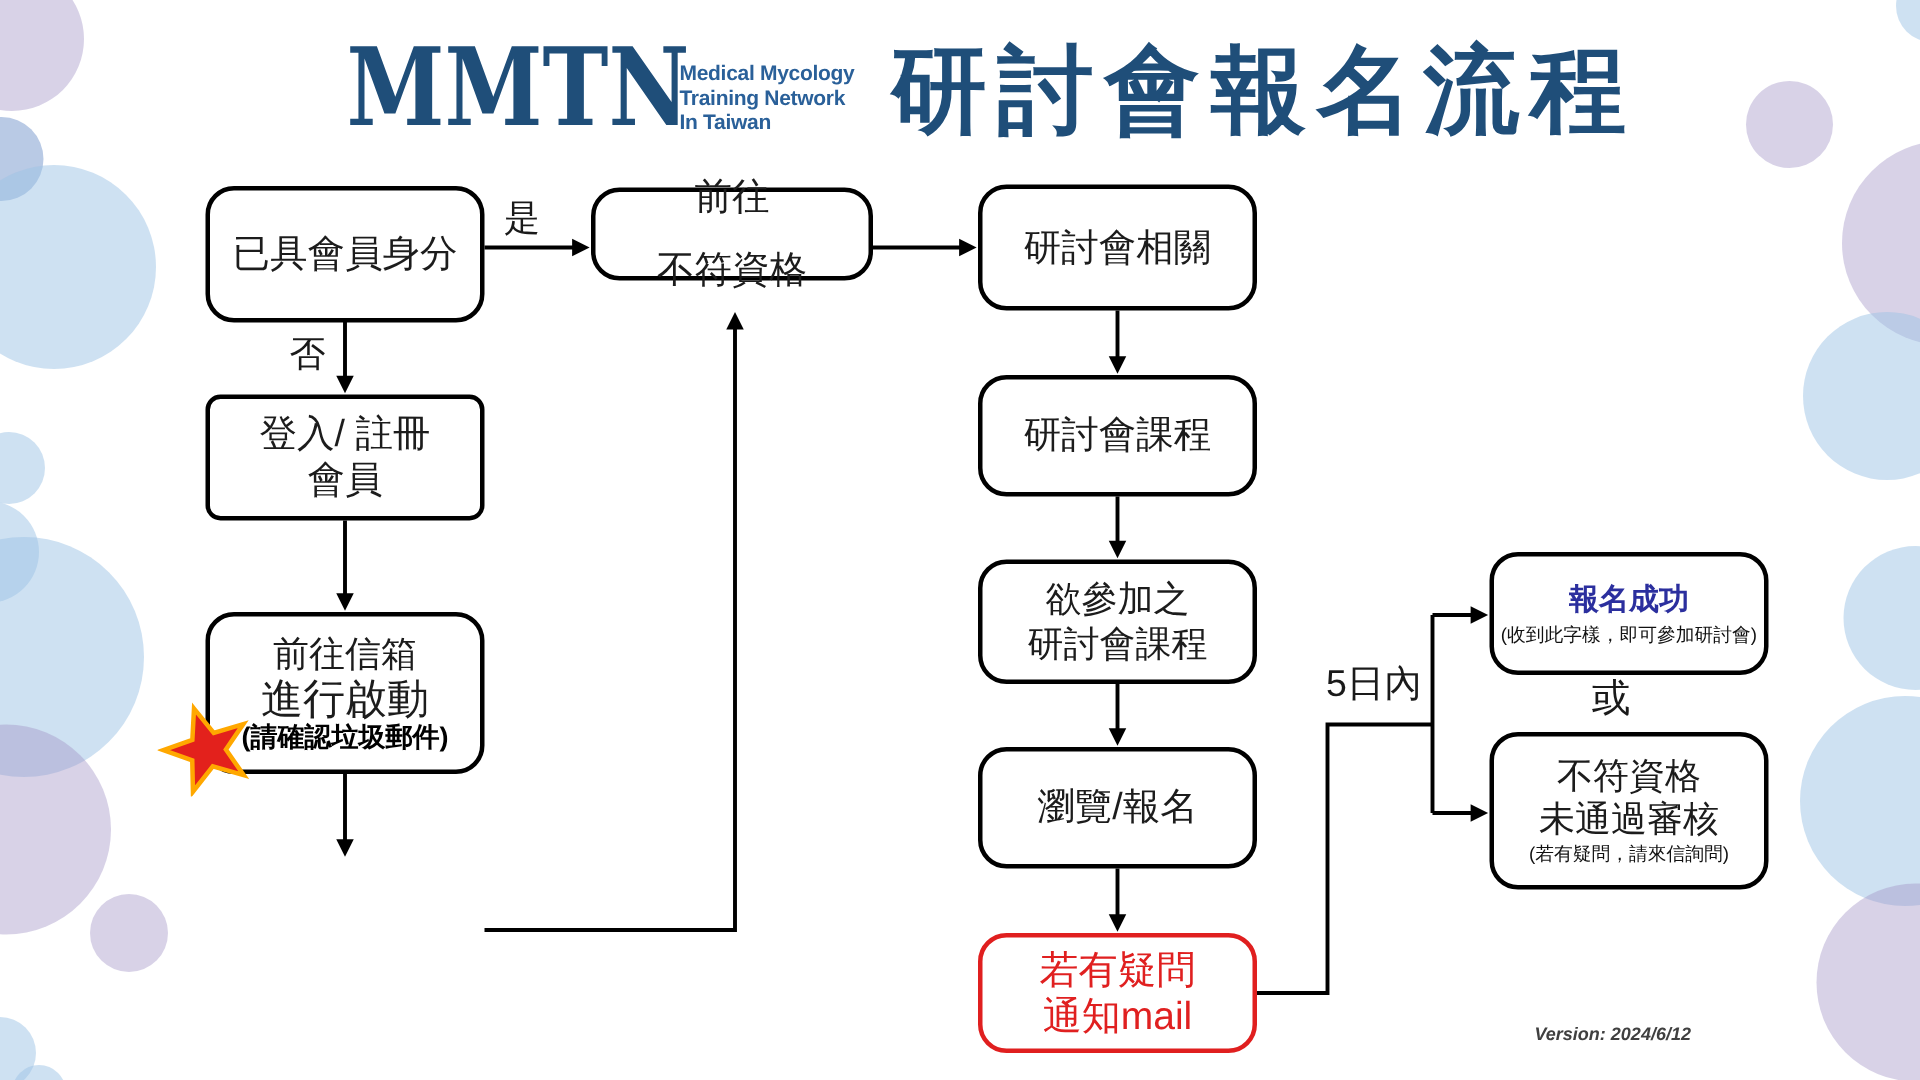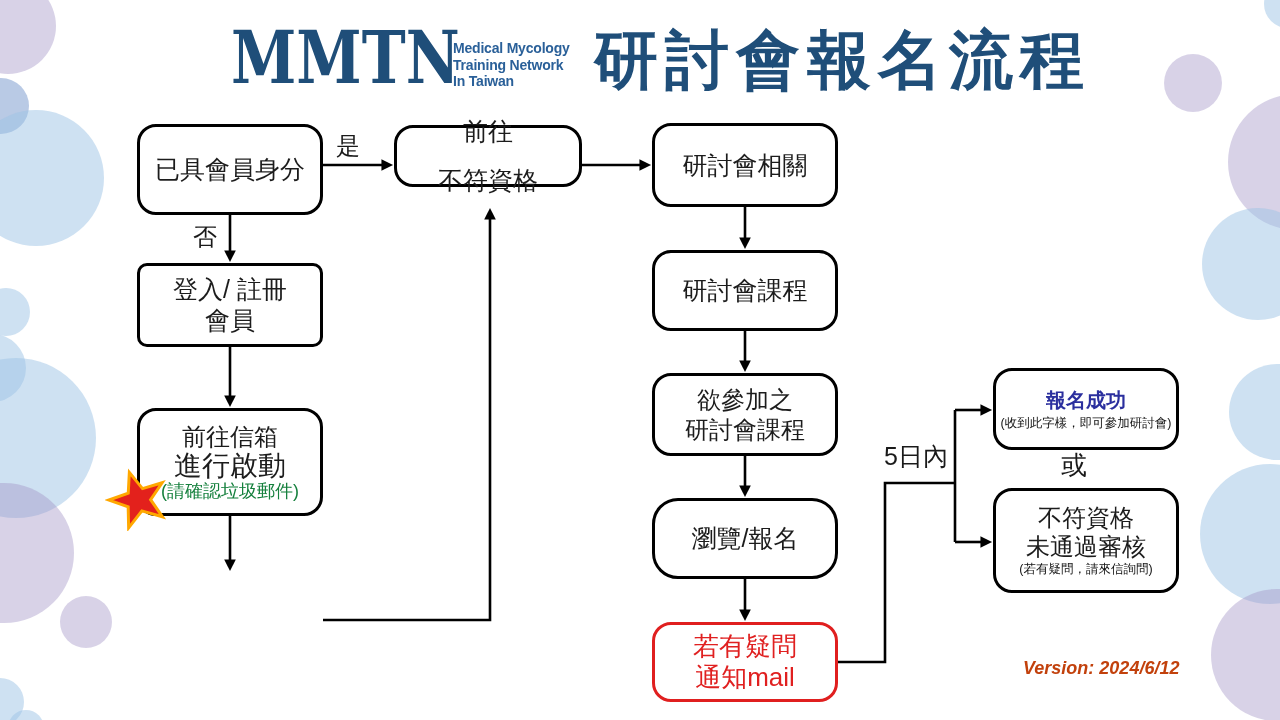--- a/index.html
+++ b/index.html
@@ -33,37 +33,37 @@
   }
 
   
   .box {
     position:absolute; background:#fff; border:3px solid #000; border-radius:19px;
     display:flex; flex-direction:column; align-items:center; justify-content:center;
     text-align:center; color:#1c1c1c; box-sizing:border-box; z-index:3;
   }
   .box .l  { font-size:25px; line-height:31px; white-space:nowrap; }
   .box.red { border-color:#e01f1f; color:#e02020; }
-  .box .note-red  { font-size:18px; line-height:23px; font-weight:normal; color:#15803d; white-space:nowrap; }
+  .box .note-red  { font-size:18px; line-height:23px; font-weight:bold; color:#000000; white-space:nowrap; }
   .box .title-blue{ font-size:20px; line-height:29px; font-weight:bold; color:#2b2f9e; white-space:nowrap; }
   .box .note-sm   { font-size:12.5px; line-height:17px; color:#111; white-space:nowrap; }
 
   
   .edge-label {
     position:absolute; font-size:24px; line-height:26px; color:#1a1a1a;
     white-space:nowrap; z-index:4;
   }
 
   .connectors { position:absolute; left:0; top:0; width:1280px; height:720px; z-index:2; }
 
   .star-wrap { position:absolute; left:105px; top:467px; width:66px; height:64px; z-index:5; }
 
   .version {
-    position:absolute; left:1023px; top:658px;
-    font-size:18px; font-style:italic; font-weight:bold; color:#c2410c;
+    position:absolute; left:1023px; top:682px;
+    font-size:12px; font-style:italic; font-weight:bold; color:#404040;
     white-space:nowrap; z-index:4;
   }
 </style>
 </head>
 <body>
 
 <div class="stage">
 
   <svg class="bg-decor" viewBox="0 0 1280 720">
     <circle class="c-purple" cx="8" cy="26" r="48"></circle>
@@ -149,21 +149,21 @@
 
   <div class="box" style="left:652px; top:250px; width:186px; height:81px;">
     <div class="l">研討會課程</div>
   </div>
 
   <div class="box" style="left:652px; top:373px; width:186px; height:83px;">
     <div class="l" style="font-size:24px; line-height:30px;">欲參加之</div>
     <div class="l" style="font-size:24px; line-height:30px;">研討會課程</div>
   </div>
 
-  <div class="box" style="left:652px; top:498px; width:186px; height:81px;border-radius:26px;">
+  <div class="box" style="left:652px; top:498px; width:186px; height:81px;">
     <div class="l">瀏覽/報名</div>
   </div>
 
   <div class="box red" style="left:652px; top:622px; width:186px; height:80px;">
     <div class="l" style="font-size:26px; line-height:31px;">若有疑問</div>
     <div class="l" style="font-size:26px; line-height:31px;">通知mail</div>
   </div>
 
   <div class="box" style="left:993px; top:368px; width:186px; height:82px;">
     <div class="title-blue">報名成功</div>

